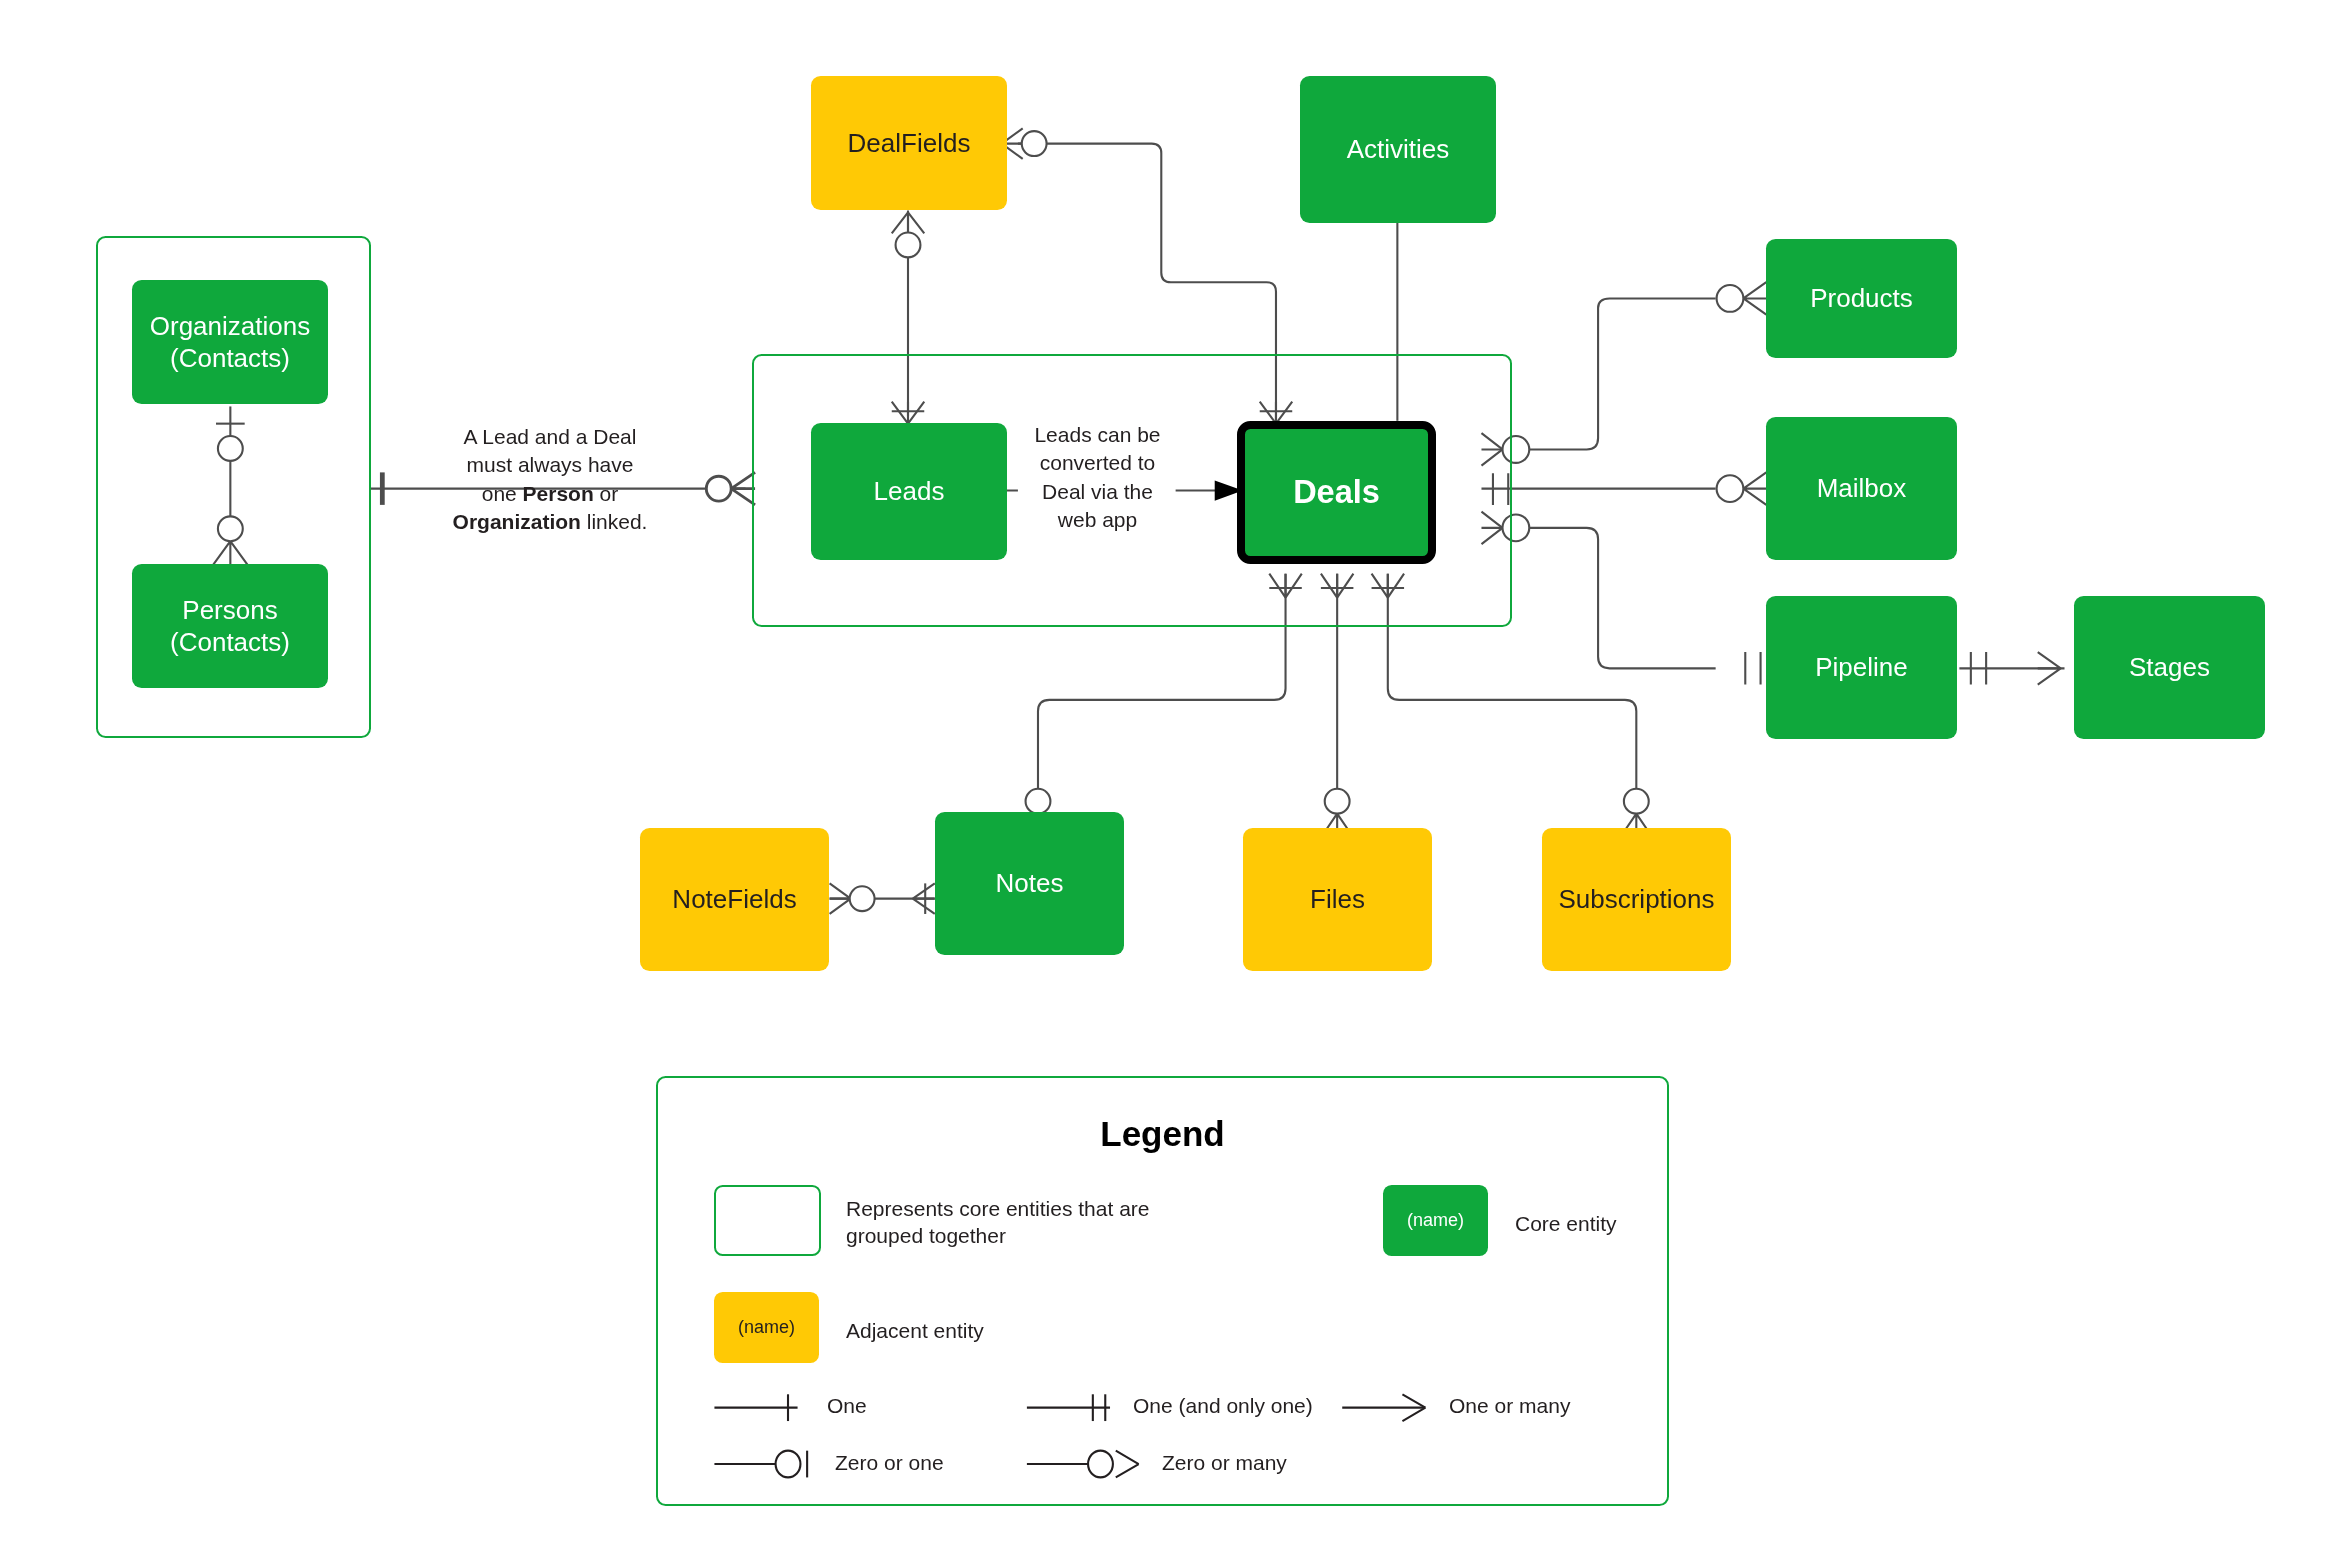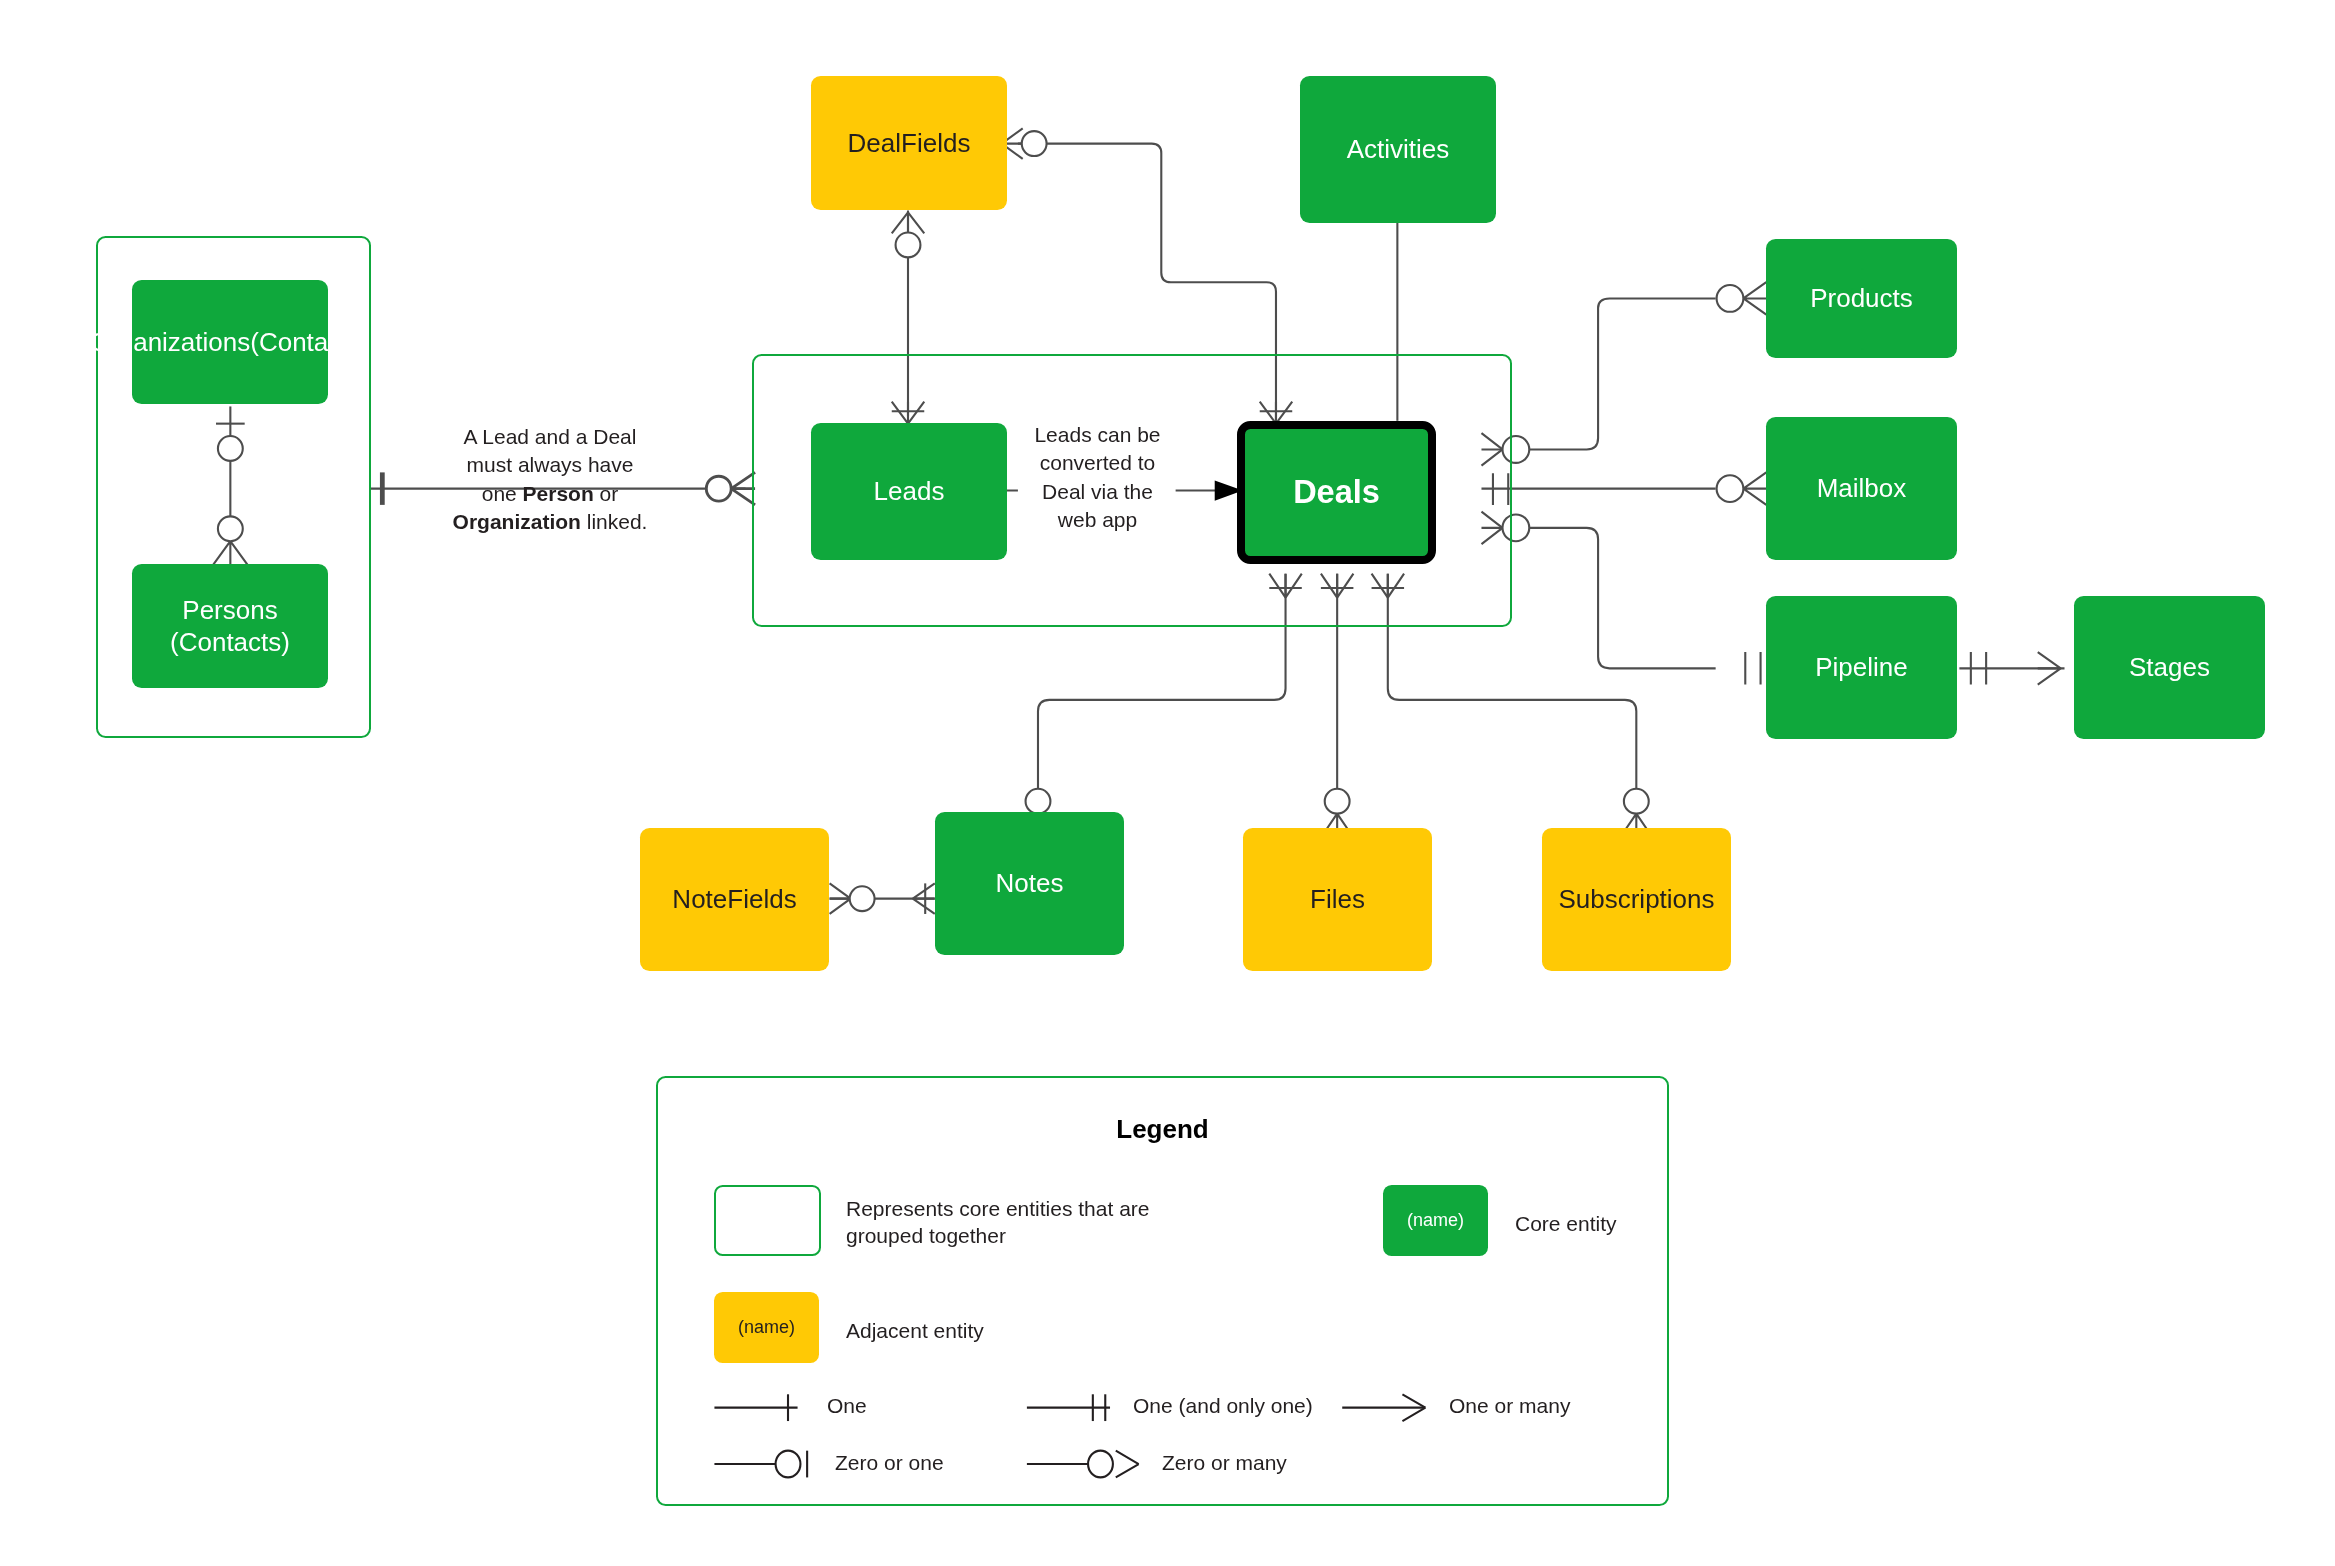--- a/index.html
+++ b/index.html
@@ -70,21 +70,21 @@
     position: absolute;
     box-sizing: border-box;
     border: 2.9px solid #0FA83C;
     border-radius: 9.6px;
     background: #ffffff;
   }
   .legend-title {
     position: absolute;
     width: 100%;
     text-align: center;
-    font-size: 26px;
+    font-size: 35px;
     font-weight: bold;
     color: #000;
     top: 36px;
   }
   .legend-swatch {
     position: absolute;
     box-sizing: border-box;
     border-radius: 8.6px;
     display: flex;
     align-items: center;
@@ -213,21 +213,21 @@
       <circle cx="1712" cy="838" r="13" fill="#ffffff"></circle>
       <path d="M1712 851 L1712 876 M1712 851 L1695 876 M1712 851 L1729 876"></path>
 
     </g>
   </svg>
 
   <div class="group-box" style="left:96px; top:236px; width:275px; height:502px;"></div>
 
   <div class="group-box" style="left:752px; top:354px; width:760px; height:273px;"></div>
 
-  <div class="node core" style="left:132px; top:280px; width:196px; height:124px; flex-direction:row;">
+  <div class="node core" style="left:132px; top:280px; width:196px; height:124px; flex-direction:column;">
     <span>Organizations</span>
     <span>(Contacts)</span>
   </div>
 
   <div class="node core" style="left:132px; top:564px; width:196px; height:124px; flex-direction:column;">
     <span>Persons</span>
     <span>(Contacts)</span>
   </div>
 
   <div class="node adjacent" style="left:811px; top:76px; width:196px; height:134px;">

